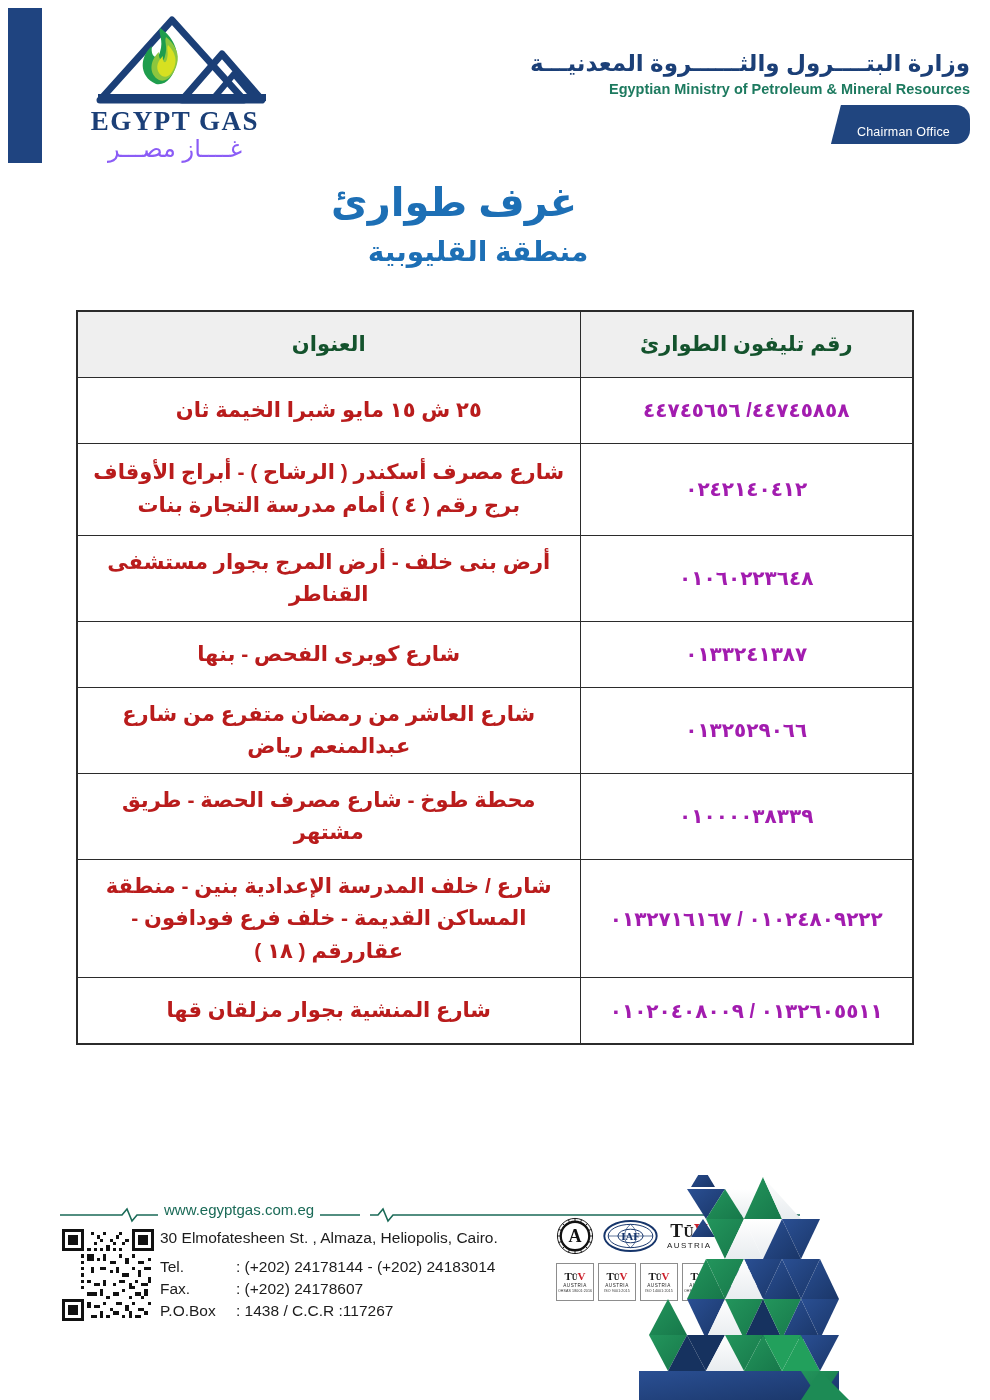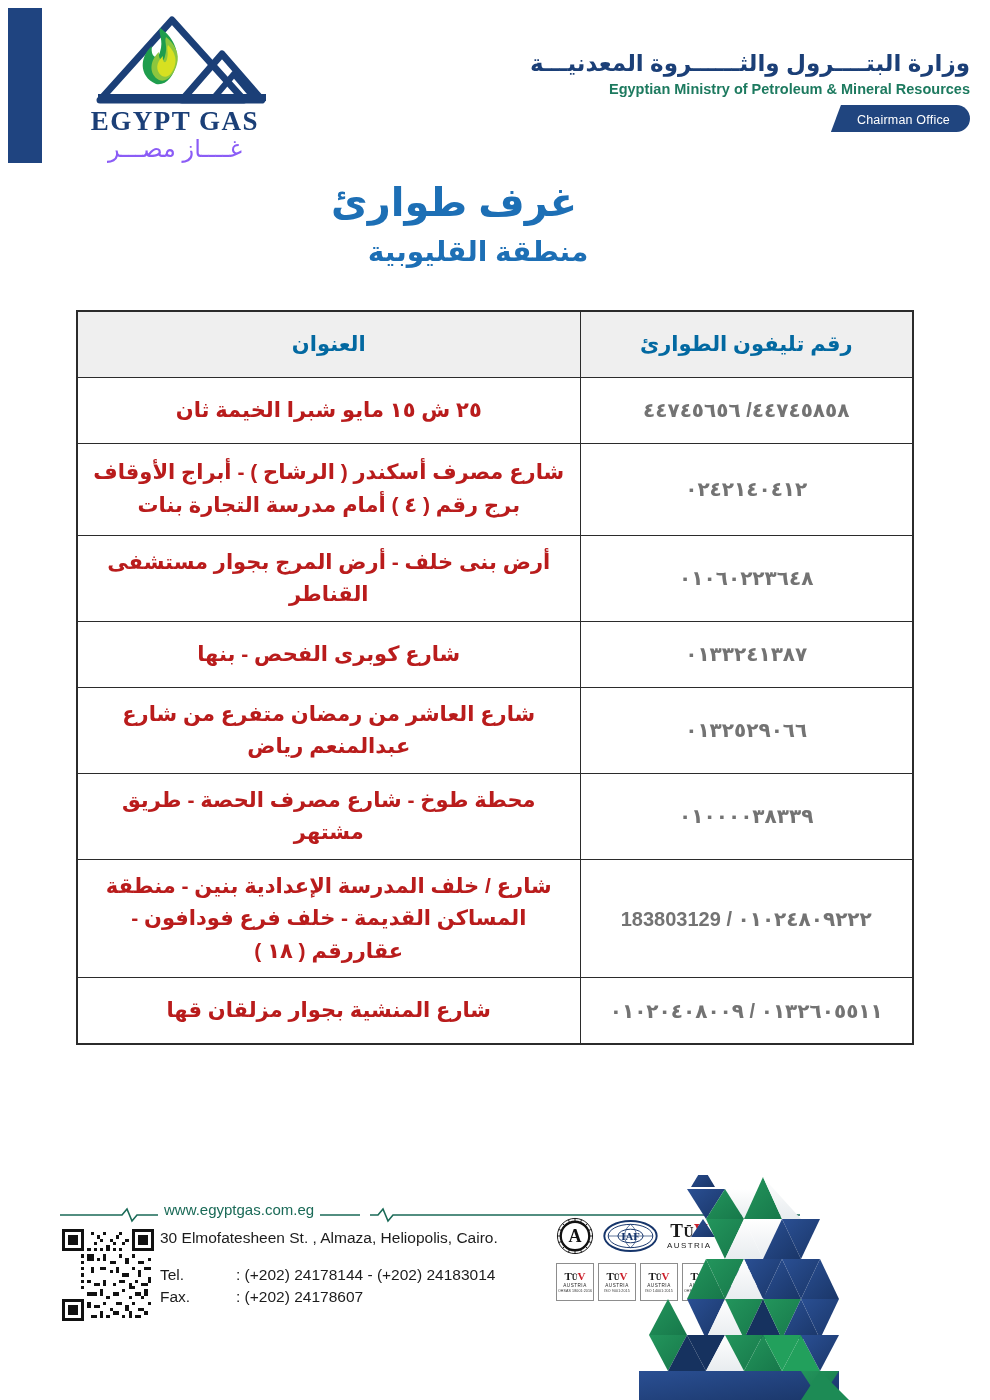--- a/index.html
+++ b/index.html
@@ -45,21 +45,21 @@
     white-space: nowrap;
   }
   .ministry-en {
     font-size: 14.5px; font-weight: bold; color: #1d7a5f;
     direction: ltr; margin-top: 4px; white-space: nowrap;
   }
   .chairman-wrap { margin-top: 8px; display: flex; justify-content: flex-start; }
   .chairman-badge {
     position: relative; direction: ltr;
     background: #20457f; color: #ffffff;
-    font-size: 12.5px; padding: 8px 20px 5px 26px;
+    font-size: 12.5px; padding: 20px 20px 5px 26px;
     border-radius: 0 14px 14px 0;
     clip-path: polygon(10px 0, 100% 0, 100% 100%, 0 100%);
     display: inline-block; letter-spacing: .2px;
   }
 
   
   .title-block { position: absolute; top: 182px; left: 0; width: 908px; text-align: center; }
   .title-main {
     font-size: 40px; font-weight: bold; color: #1d6fb5; letter-spacing: 1px;
     line-height: 1.0;
@@ -76,25 +76,25 @@
     width: 836px; border-collapse: collapse;
     border: 2px solid #2b2b2b;
     table-layout: fixed;
   }
   table.emergency th, table.emergency td {
     border: 1.5px solid #2b2b2b;
     text-align: center; vertical-align: middle;
     padding: 10px 8px;
   }
   table.emergency thead th { background: #efefef; height: 66px; }
-  .th-text { font-size: 21px; font-weight: bold; color: #0369a1; }
+  .th-text { font-size: 21px; font-weight: bold; color: #14532d; }
   col.c-phone { width: 333px; }
   col.c-addr  { width: 503px; }
   td.phone {
-    font-size: 20px; font-weight: bold; color: #737373;
+    font-size: 20px; font-weight: bold; color: #a21caf;
     direction: rtl; white-space: nowrap;
   }
   td.addr {
     font-size: 21px; font-weight: bold; color: #b91c1c;
     line-height: 1.55; direction: rtl; padding-right: 16px; padding-left: 16px;
   }
   tr.r-h1 td { height: 66px; }
   tr.r-h2 td { height: 92px; }
 
   
@@ -114,21 +114,21 @@
   .qr { position: absolute; left: 62px; top: 44px; width: 92px; height: 92px; }
 
   .contact {
     position: absolute; left: 160px; top: 42px;
     direction: ltr; text-align: left;
     font-size: 15.5px; color: #1c1c1c; line-height: 1.42;
   }
   .contact .ln { display: flex; }
   .contact .k { width: 76px; flex: 0 0 76px; }
   .contact .v { white-space: nowrap; }
-  .contact .addr-line { margin-bottom: 15px; }
+  .contact .addr-line { margin-bottom: 7px; }
 
   .certs { position: absolute; left: 556px; top: 30px; width: 215px; }
   .certs-top { display: flex; align-items: center; gap: 9px; height: 42px; direction: ltr; }
   .certs-bot { display: flex; align-items: center; gap: 4px; margin-top: 6px; direction: ltr; }
 
   .seal-a { width: 38px; height: 38px; }
   .seal-iaf { width: 55px; height: 32px; }
   .tuv-big { direction: ltr; text-align: center; }
   .tuv-big .t1 { font-family: "Liberation Serif", serif; font-weight: bold; font-size: 19px; color: #1a1a1a; letter-spacing: .5px; line-height: .95; }
   .tuv-big .t1 .v { color: #cc1f2a; }
@@ -235,21 +235,21 @@
       </tr>
       <tr class="r-h1">
         <td class="phone">٠١٣٢٥٢٩٠٦٦</td>
         <td class="addr">شارع العاشر من رمضان متفرع من شارع عبدالمنعم رياض</td>
       </tr>
       <tr class="r-h1">
         <td class="phone">٠١٠٠٠٠٣٨٣٣٩</td>
         <td class="addr">محطة طوخ - شارع مصرف الحصة - طريق مشتهر</td>
       </tr>
       <tr class="r-h2">
-        <td class="phone">٠١٠٢٤٨٠٩٢٢٢ / 183803129</td>
+        <td class="phone">٠١٠٢٤٨٠٩٢٢٢ / ٠١٣٢٧١٦١٦٧</td>
         <td class="addr">شارع / خلف المدرسة الإعدادية بنين - منطقة المساكن القديمة - خلف فرع فودافون - عقاررقم ( ١٨ )</td>
       </tr>
       <tr class="r-h1">
         <td class="phone">٠١٣٢٦٠٥٥١١ /  ٠١٠٢٠٤٠٨٠٠٩</td>
         <td class="addr">شارع المنشية بجوار مزلقان قها</td>
       </tr>
     </tbody>
   </table>
 </div>
 
@@ -371,20 +371,24 @@
   <div class="contact">
     <div class="addr-line">30 Elmofatesheen St. , Almaza, Heliopolis, Cairo.</div>
     <div class="ln">
       <span class="k">Tel.</span>
       <span class="v">: (+202) 24178144  -   (+202) 24183014</span>
     </div>
     <div class="ln">
       <span class="k">Fax.</span>
       <span class="v">: (+202) 24178607</span>
     </div>
+    <div class="ln">
+      <span class="k">P.O.Box</span>
+      <span class="v">: 1438 / C.C.R :117267</span>
+    </div>
   </div>
 
   <div class="certs">
     <div class="certs-top">
       <svg class="seal-a" viewBox="0 0 40 40">
         <circle cx="20" cy="20" r="18.5" fill="none" stroke="#111" stroke-width="1"></circle>
         <circle cx="20" cy="20" r="15" fill="none" stroke="#111" stroke-width="2.4"></circle>
         <g stroke="#111" stroke-width="1">
           <path d="M20 1.5 V5"></path>
             <path d="M20 35 V38.5"></path>

